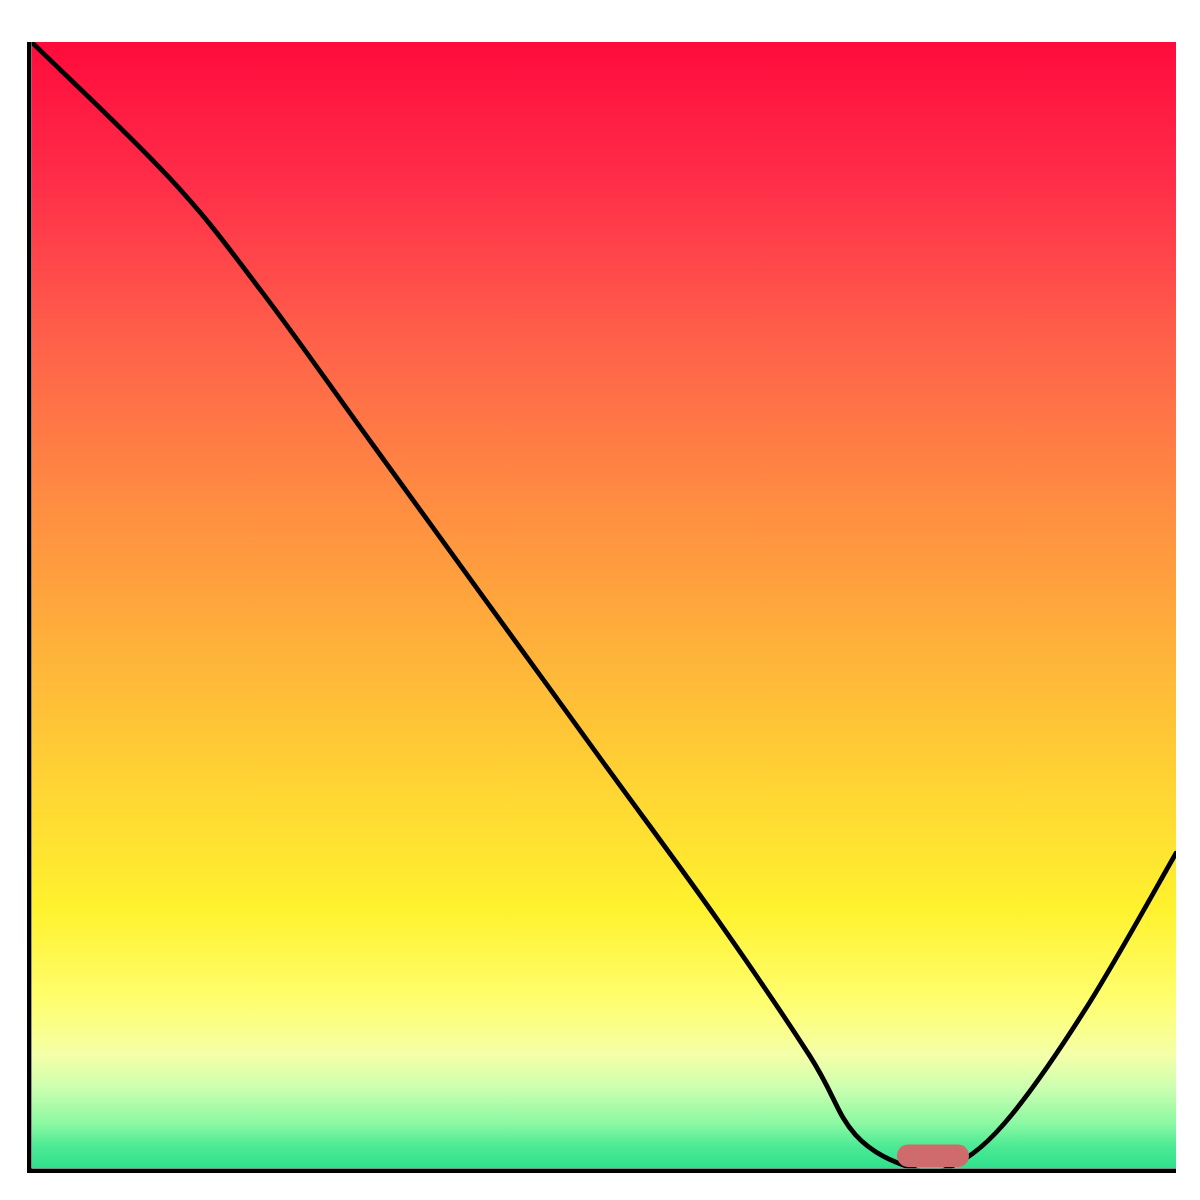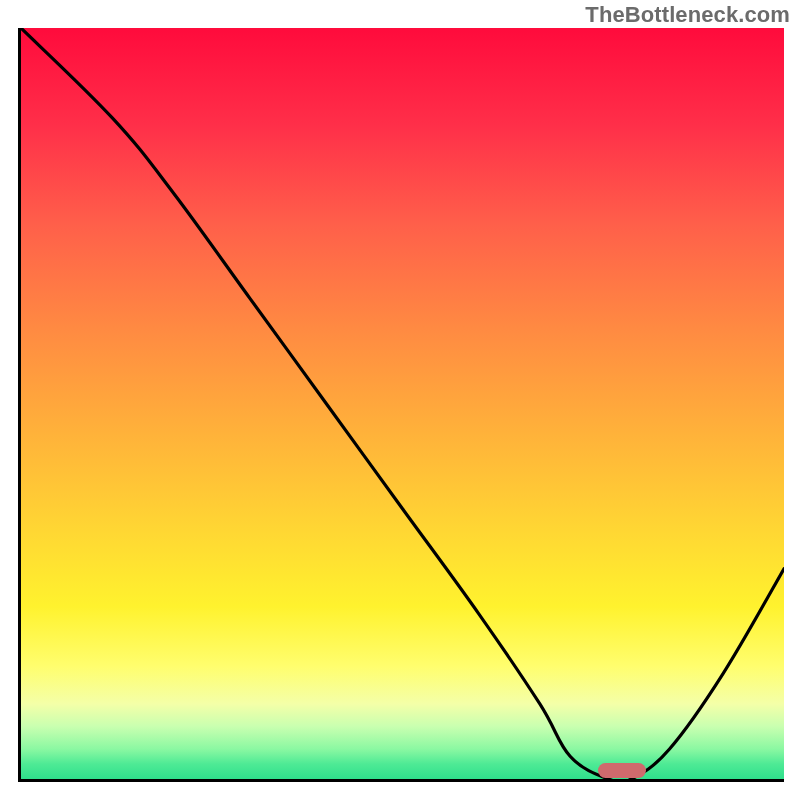--- a/index.html
+++ b/index.html
@@ -70,21 +70,20 @@
     border-radius: 8px;
     background: #cf6a6d;
     z-index: 30;
   }
 </style>
 </head>
 <body>
 
 <div class="container">
 
-  <div class="watermark">TheBottleneck.com</div>
 
   <div class="plot-frame">
 
     <div class="gradient"></div>
 
     <svg class="curve" viewBox="0 0 766 754" preserveAspectRatio="none">
       <path id="curve-path" fill="none" stroke="#000000" stroke-width="3.2" stroke-linejoin="round" stroke-linecap="round" d="M 0.0 0.0 C 16.5 16.3, 64.3 60.6, 91.9 90.5 C 119.5 120.3, 128.4 133.3, 153.2 165.9 C 178.0 198.5, 202.2 233.4, 229.8 271.4 C 257.4 309.4, 278.8 339.0, 306.4 377.0 C 334.0 415.0, 355.4 444.6, 383.0 482.6 C 410.6 520.6, 434.8 552.8, 459.6 588.1 C 484.4 623.4, 504.3 652.8, 520.9 678.6 C 537.4 704.4, 539.1 717.8, 551.5 731.4 C 563.9 745.0, 578.8 749.9, 589.8 754.0 C 600.9 758.1, 601.8 759.4, 612.8 754.0 C 623.8 748.6, 634.6 742.8, 651.1 723.8 C 667.6 704.8, 684.0 681.0, 704.7 648.4 C 725.4 615.9, 755.0 561.9, 766.0 542.9"></path>
     </svg>
 
     <div id="opt-marker" class="marker" style="left: 577.31px; top: 735.46px; background: rgb(207, 106, 109);"></div>

